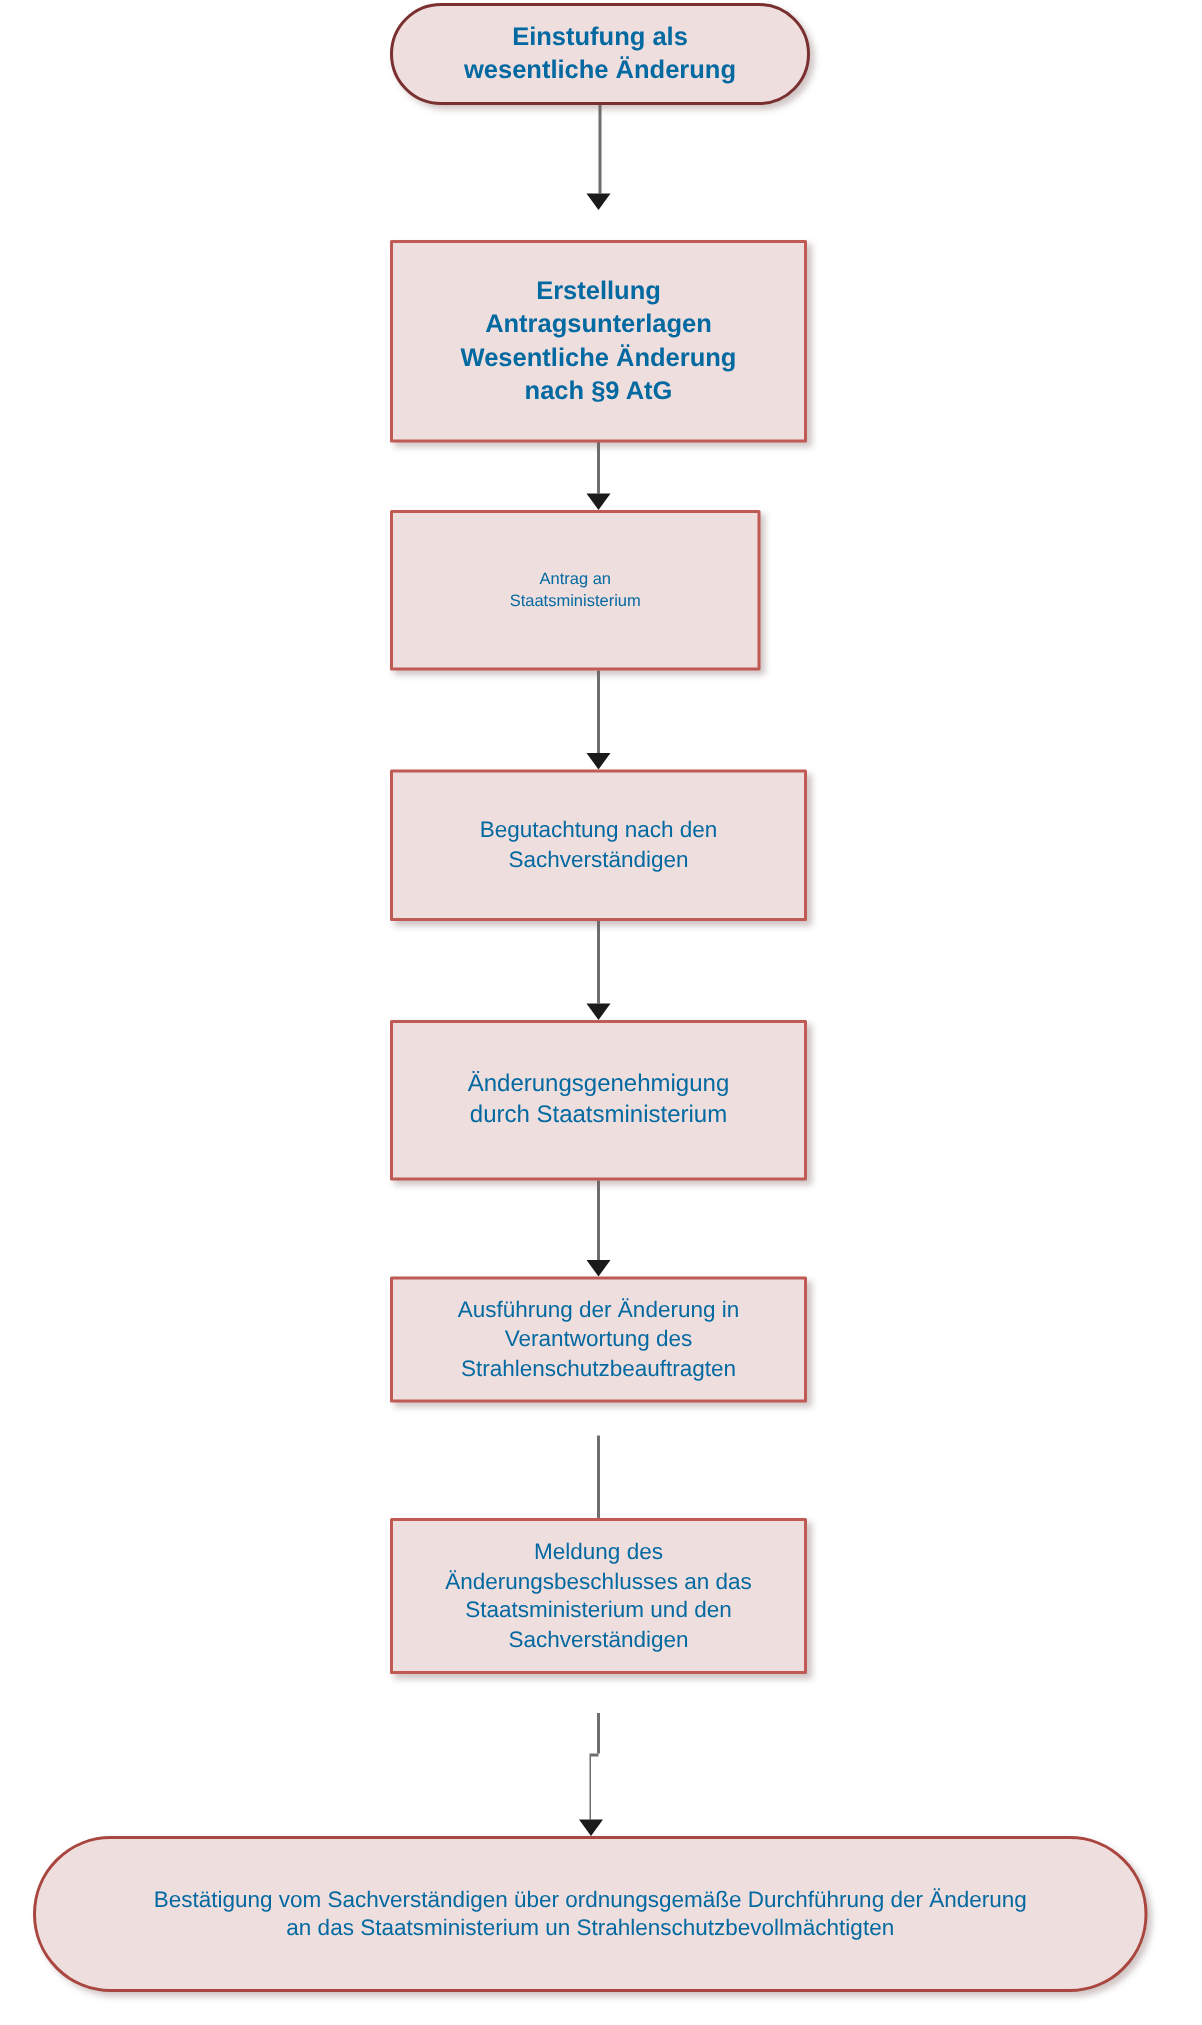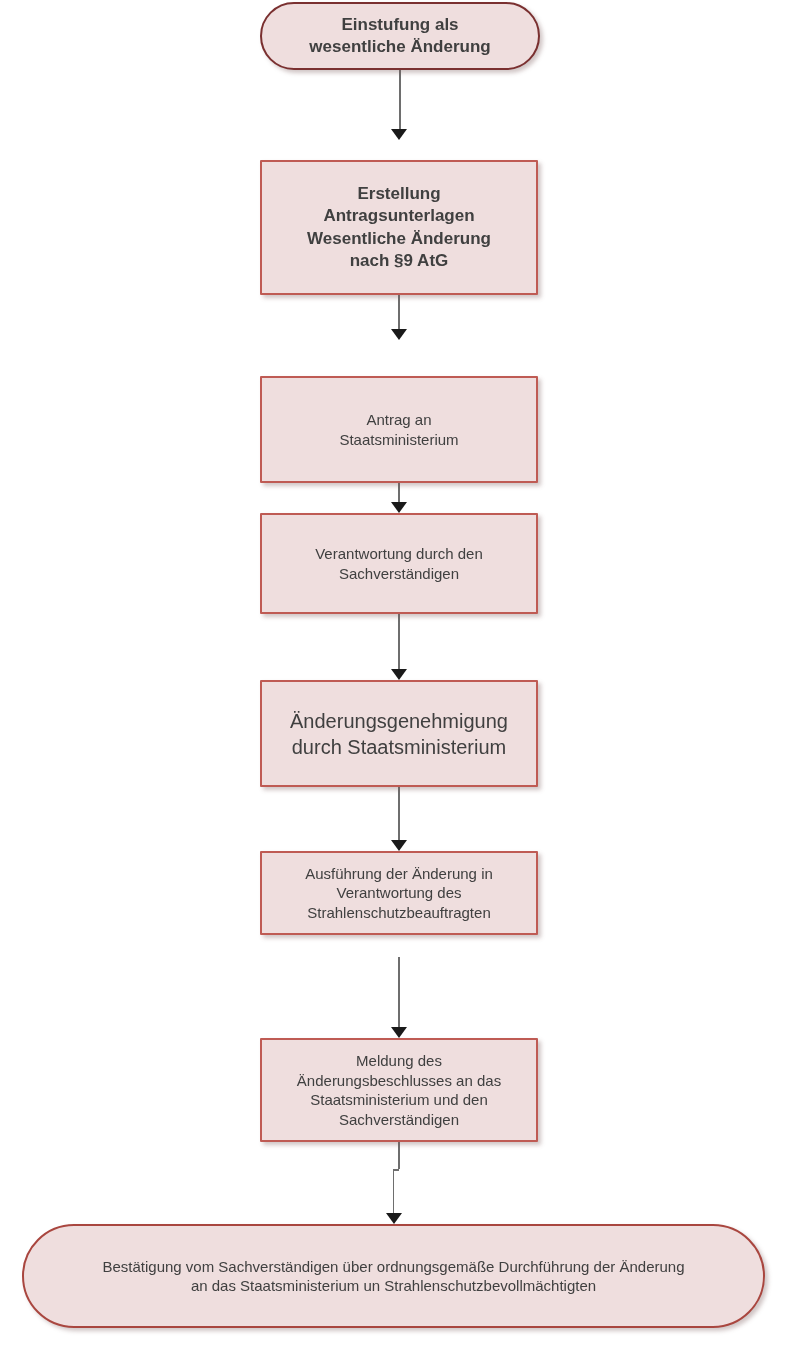--- a/index.html
+++ b/index.html
@@ -18,21 +18,21 @@
     overflow: hidden;
   }
   
   .node {
     position: absolute;
     box-sizing: border-box;
     display: flex;
     align-items: center;
     justify-content: center;
     text-align: center;
-    color: #404040;
+    color: #0369a1;
     background: #EFDEDE;
     box-shadow: 3px 3px 4px rgba(120, 90, 90, 0.35);
   }
   .node .label {
     display: block;
     width: 100%;
     white-space: pre-line;
     line-height: 1.30;
     padding: 0 6px;
     box-sizing: border-box;
@@ -118,42 +118,42 @@
 wesentliche Änderung</span>
   </div>
 
   <div class="node process bold" style="left: 260px; top: 140px; width: 278px; height: 135px; font-size: 17px; margin-top: 20px;">
     <span class="label">Erstellung
 Antragsunterlagen
 Wesentliche Änderung
 nach §9 AtG</span>
   </div>
 
-  <div class="node process" style="left: 260px; top: 340px; width: 278px; height: 107px; font-size: 15px; margin-top: 36px;">
+  <div class="node process" style="left: 260px; top: 340px; width: 247px; height: 107px; font-size: 11px;">
     <span class="label">Antrag an
 Staatsministerium</span>
   </div>
 
   <div class="node process" style="left: 260px; top: 513px; width: 278px; height: 101px; font-size: 15px;">
-    <span class="label">Verantwortung durch den
+    <span class="label">Begutachtung nach den
 Sachverständigen</span>
   </div>
 
-  <div class="node process" style="left: 260px; top: 680px; width: 278px; height: 107px; font-size: 20px;">
+  <div class="node process" style="left: 260px; top: 680px; width: 278px; height: 107px; font-size: 16px;">
     <span class="label">Änderungsgenehmigung
 durch Staatsministerium</span>
   </div>
 
   <div class="node process" style="left: 260px; top: 851px; width: 278px; height: 84px; font-size: 15px;">
     <span class="label">Ausführung der Änderung in
 Verantwortung des
 Strahlenschutzbeauftragten</span>
   </div>
 
-  <div class="node process" style="left: 260px; top: 1038px; width: 278px; height: 104px; font-size: 15px;">
+  <div class="node process" style="left: 260px; top: 1012px; width: 278px; height: 104px; font-size: 15px;">
     <span class="label">Meldung des
 Änderungsbeschlusses an das
 Staatsministerium und den
 Sachverständigen</span>
   </div>
 
   <div class="node terminator-end" style="left: 22px; top: 1224px; width: 743px; height: 104px; font-size: 15px;">
     <span class="label">Bestätigung vom Sachverständigen über ordnungsgemäße Durchführung der Änderung
 an das Staatsministerium un Strahlenschutzbevollmächtigten</span>
   </div>

